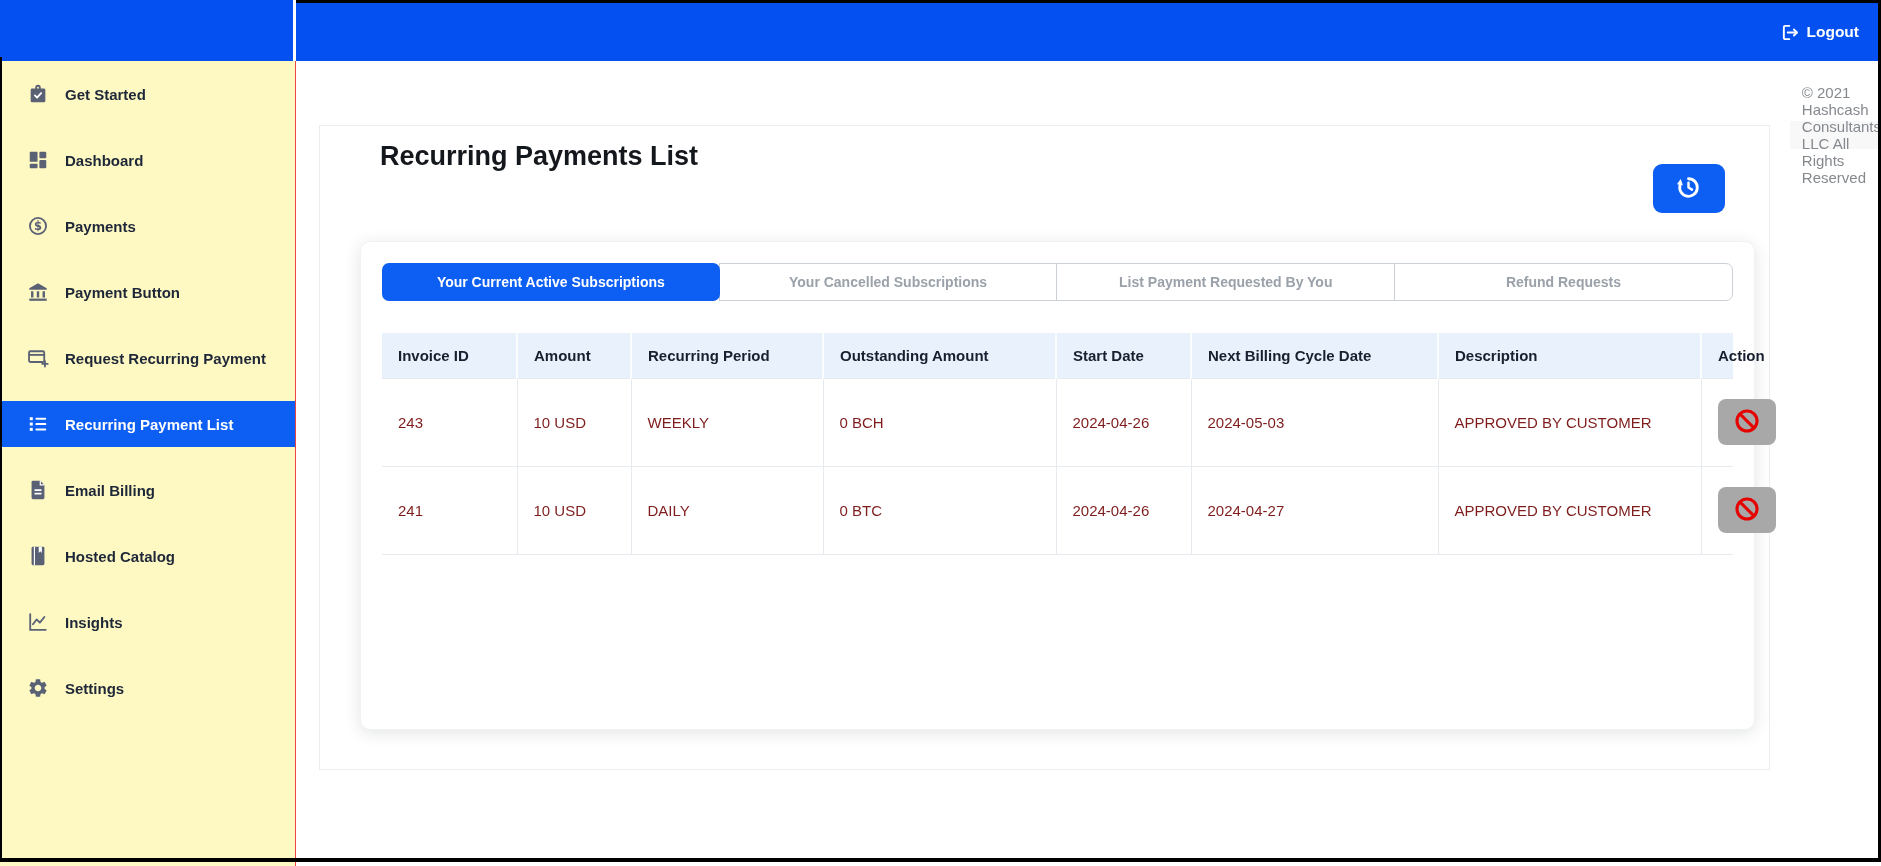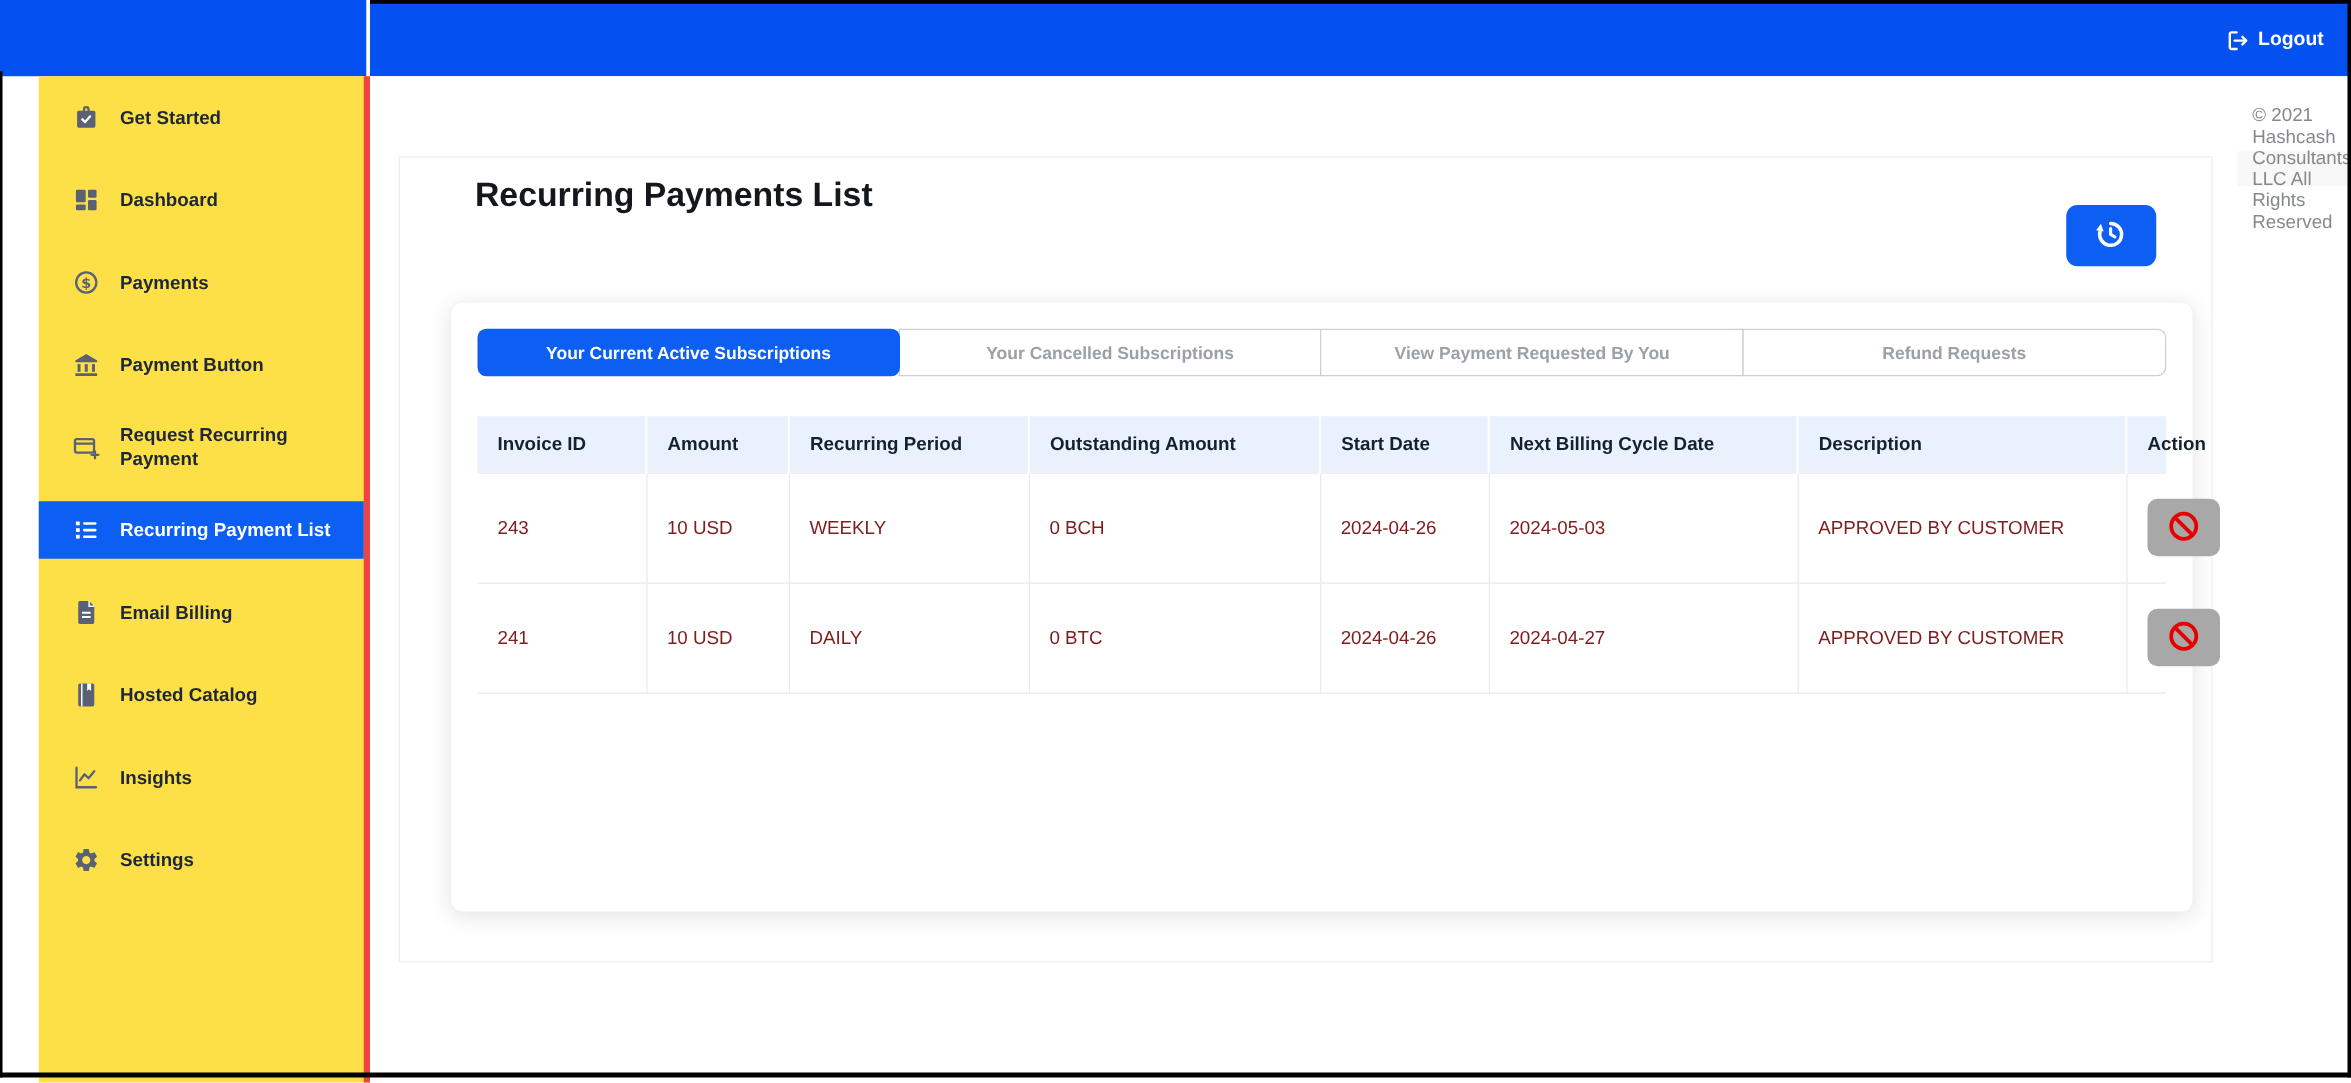--- a/index.html
+++ b/index.html
@@ -16,21 +16,21 @@
 
   
   .logo-area { grid-column:1; grid-row:1; background:#0450f0; border-right:3px solid #fff; }
   .top-bar   { grid-column:2; grid-row:1; background:#0450f0; border-top:3px solid #000;
                display:flex; align-items:center; justify-content:flex-end; padding-right:22px; }
   .logout-btn { display:flex; align-items:flex-start; gap:6px; background:none; border:none; cursor:pointer;
                 color:#fff; font-weight:700; font-size:15.5px; font-family:inherit; }
   .logout-btn svg { display:block; }
 
   
-  .sidebar { grid-column:1; grid-row:2; background:#fde047; border-right:5px solid #ef4444; padding-top:0;margin-left:31px; }
+  .sidebar { grid-column:1; grid-row:2; background:#fef9c3; border-right:1px solid #ef4444; padding-top:0; }
   .nav-item { display:flex; align-items:center; height:66px; padding-left:27px; cursor:pointer; }
   .nav-item .nav-icon { width:22px; flex:0 0 22px; color:#5a6175; }
   .nav-item .nav-icon svg { width:22px; height:22px; display:block; }
   .nav-item .nav-label { margin-left:16px; font-size:15px; font-weight:700; color:#1e2738; line-height:19px; max-width:205px; }
   .nav-item.active { height:46px; margin:10px 0; background:#0d5ef2; }
   .nav-item.active .nav-label { color:#fff; }
   .nav-item.active .nav-icon { color:#fff; }
 
   
   .main { grid-column:2; grid-row:2; display:flex; background:#fff; }
@@ -217,21 +217,21 @@
             <path d="M12 7.8V12l3.1 1.9" stroke="#fff" stroke-width="2.2" stroke-linecap="round" stroke-linejoin="round"></path>
           </svg>
         </span>
       </button>
 
       <div class="inner-card">
 
         <div class="tabs">
           <div class="tab active">Your Current Active Subscriptions</div>
           <div class="tab">Your Cancelled Subscriptions</div>
-          <div class="tab">View Payment Requested By You</div>
+          <div class="tab">List Payment Requested By You</div>
           <div class="tab">Refund Requests</div>
         </div>
 
         <table class="subs">
           <colgroup>
             <col class="c0">
               <col class="c1">
               <col class="c2">
               <col class="c3">
             <col class="c4">

